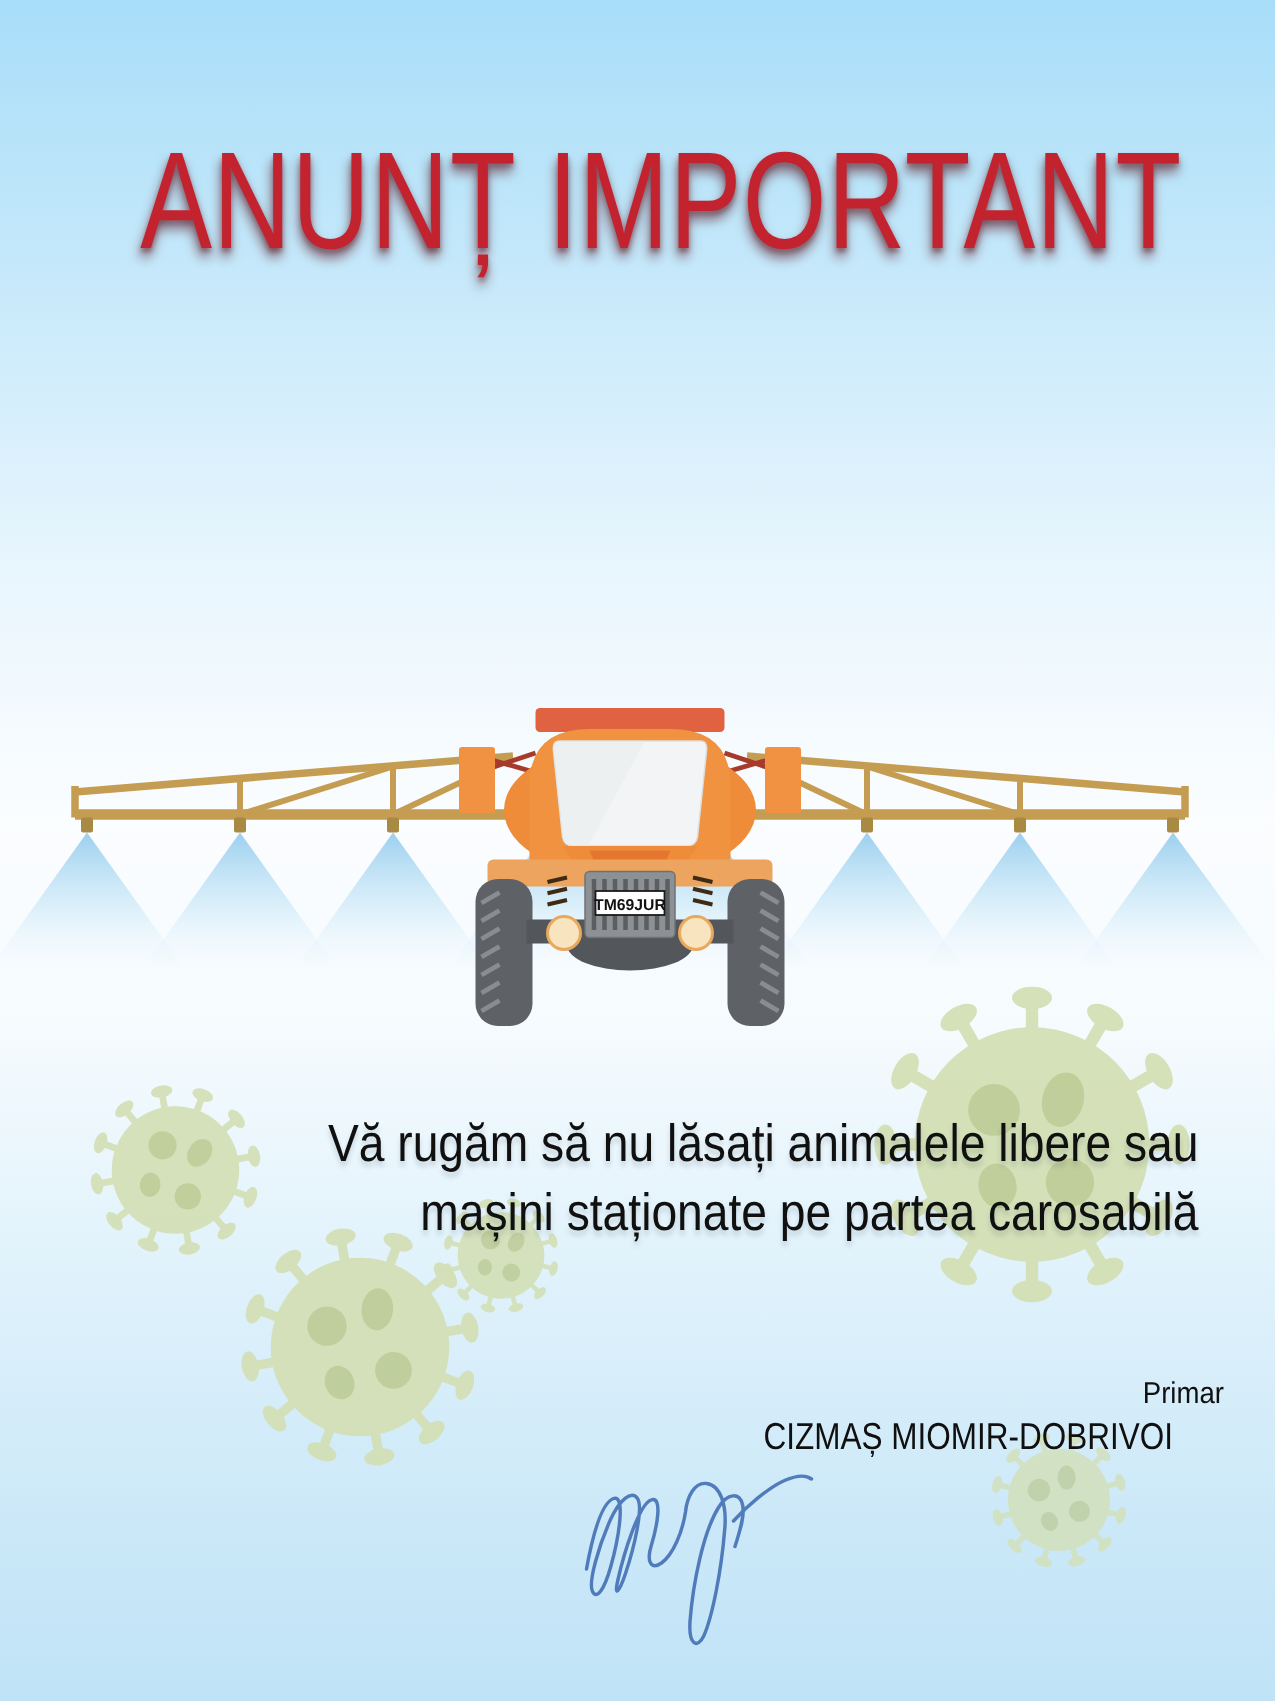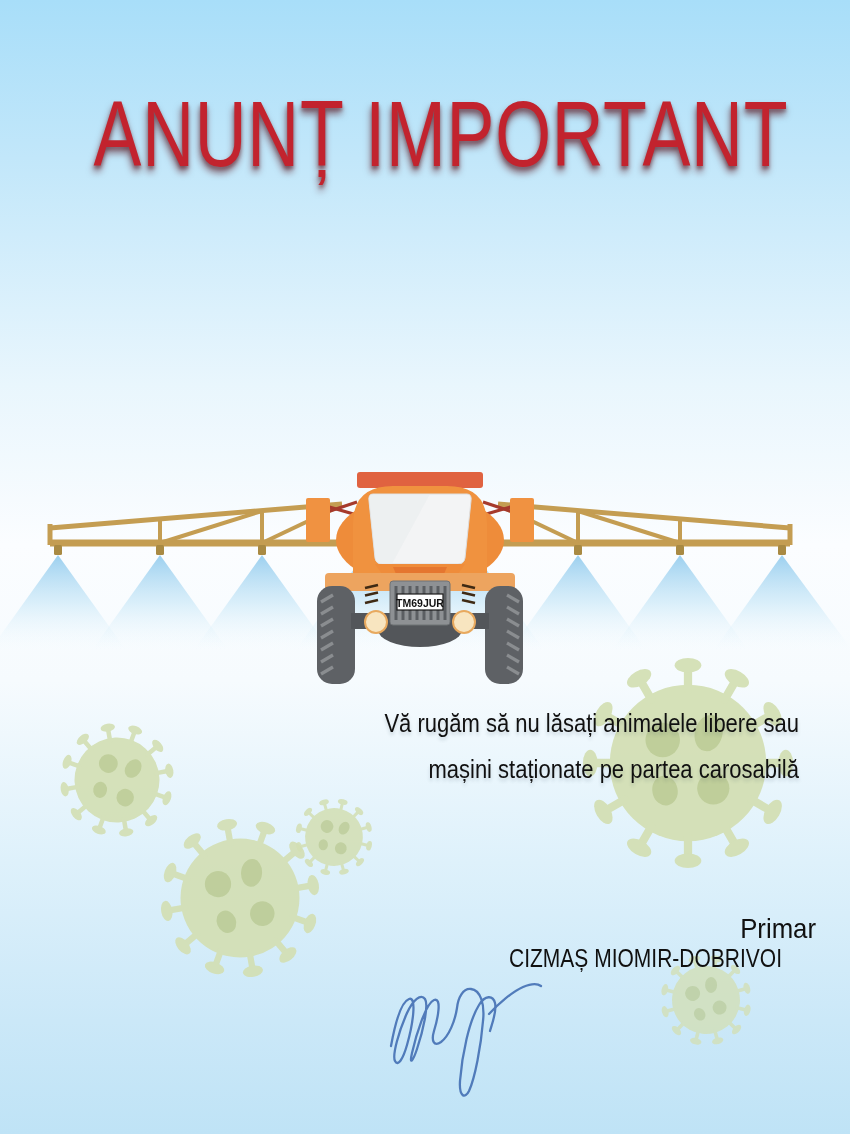--- a/index.html
+++ b/index.html
@@ -17,22 +17,22 @@
   .illustration{position:absolute;left:0;top:460px;width:850px;height:240px;z-index:2;}
   .txt{position:absolute;left:0;width:850px;text-align:right;z-index:3;color:#101010;font-weight:normal;}
   .line{white-space:nowrap;transform:scaleX(0.88);transform-origin:50% 50%;}
   .title{
     top:84px;font-size:92px;line-height:100px;letter-spacing:1px;
     color:#c2232e;
     text-shadow:-1px 6px 9px rgba(82,6,14,0.55), 0 3px 4px rgba(82,6,14,0.38);
   }
   .title .line{transform:scaleX(0.78);}
   .p1{top:288px;font-size:35px;line-height:45px;text-shadow:0 3px 4px rgba(40,60,80,0.18);}
-  .p2{top:700px;font-size:25px;line-height:46px;text-shadow:0 3px 4px rgba(40,60,80,0.18);}
-  .sig-role{top:914px;font-size:28px;line-height:30px;}
+  .p2{top:740px;font-size:35px;line-height:46px;text-shadow:0 3px 4px rgba(40,60,80,0.18);}
+  .sig-role{top:914px;font-size:20px;line-height:30px;}
   .sig-role .line{transform:scaleX(0.92);}
   .sig-name{top:942px;font-size:25px;line-height:32px;}
   .sig-name .line{transform:scaleX(0.84);}
   .signature-svg{position:absolute;left:375px;top:972px;z-index:3;}
 </style>
 </head>
 <body>
 
 <div class="poster">
 

